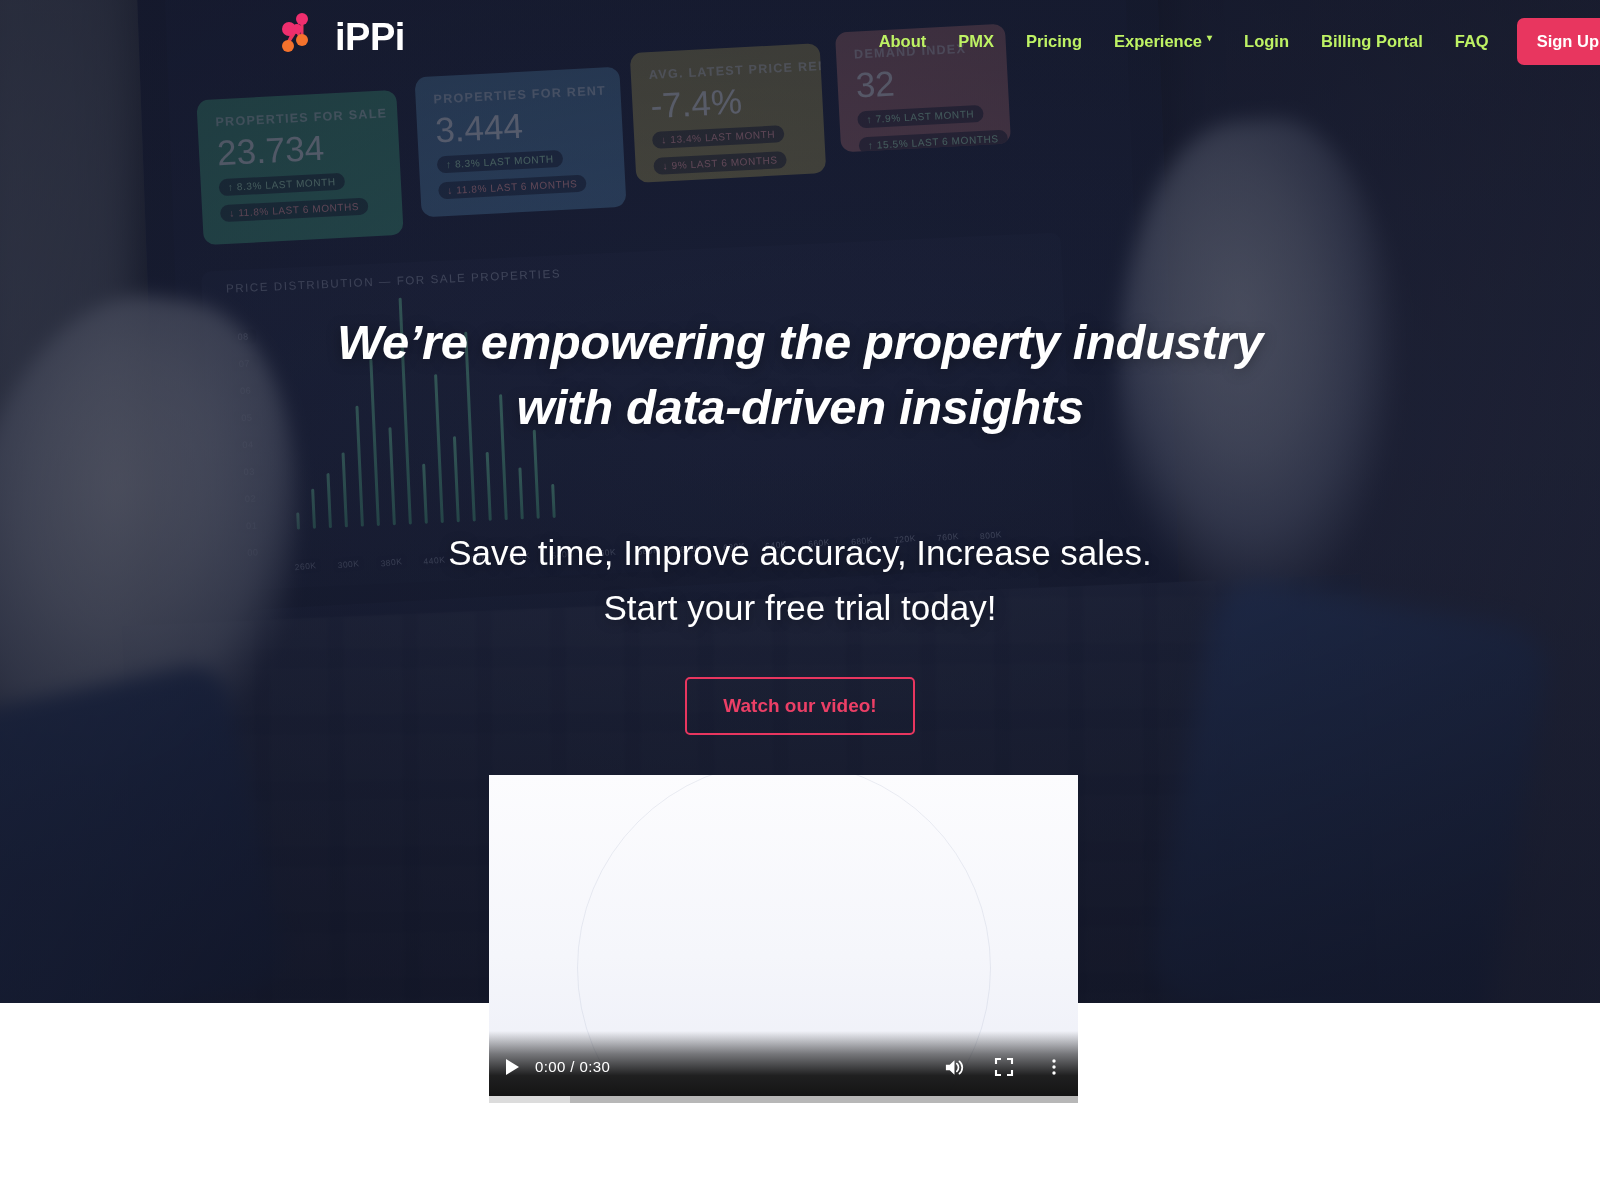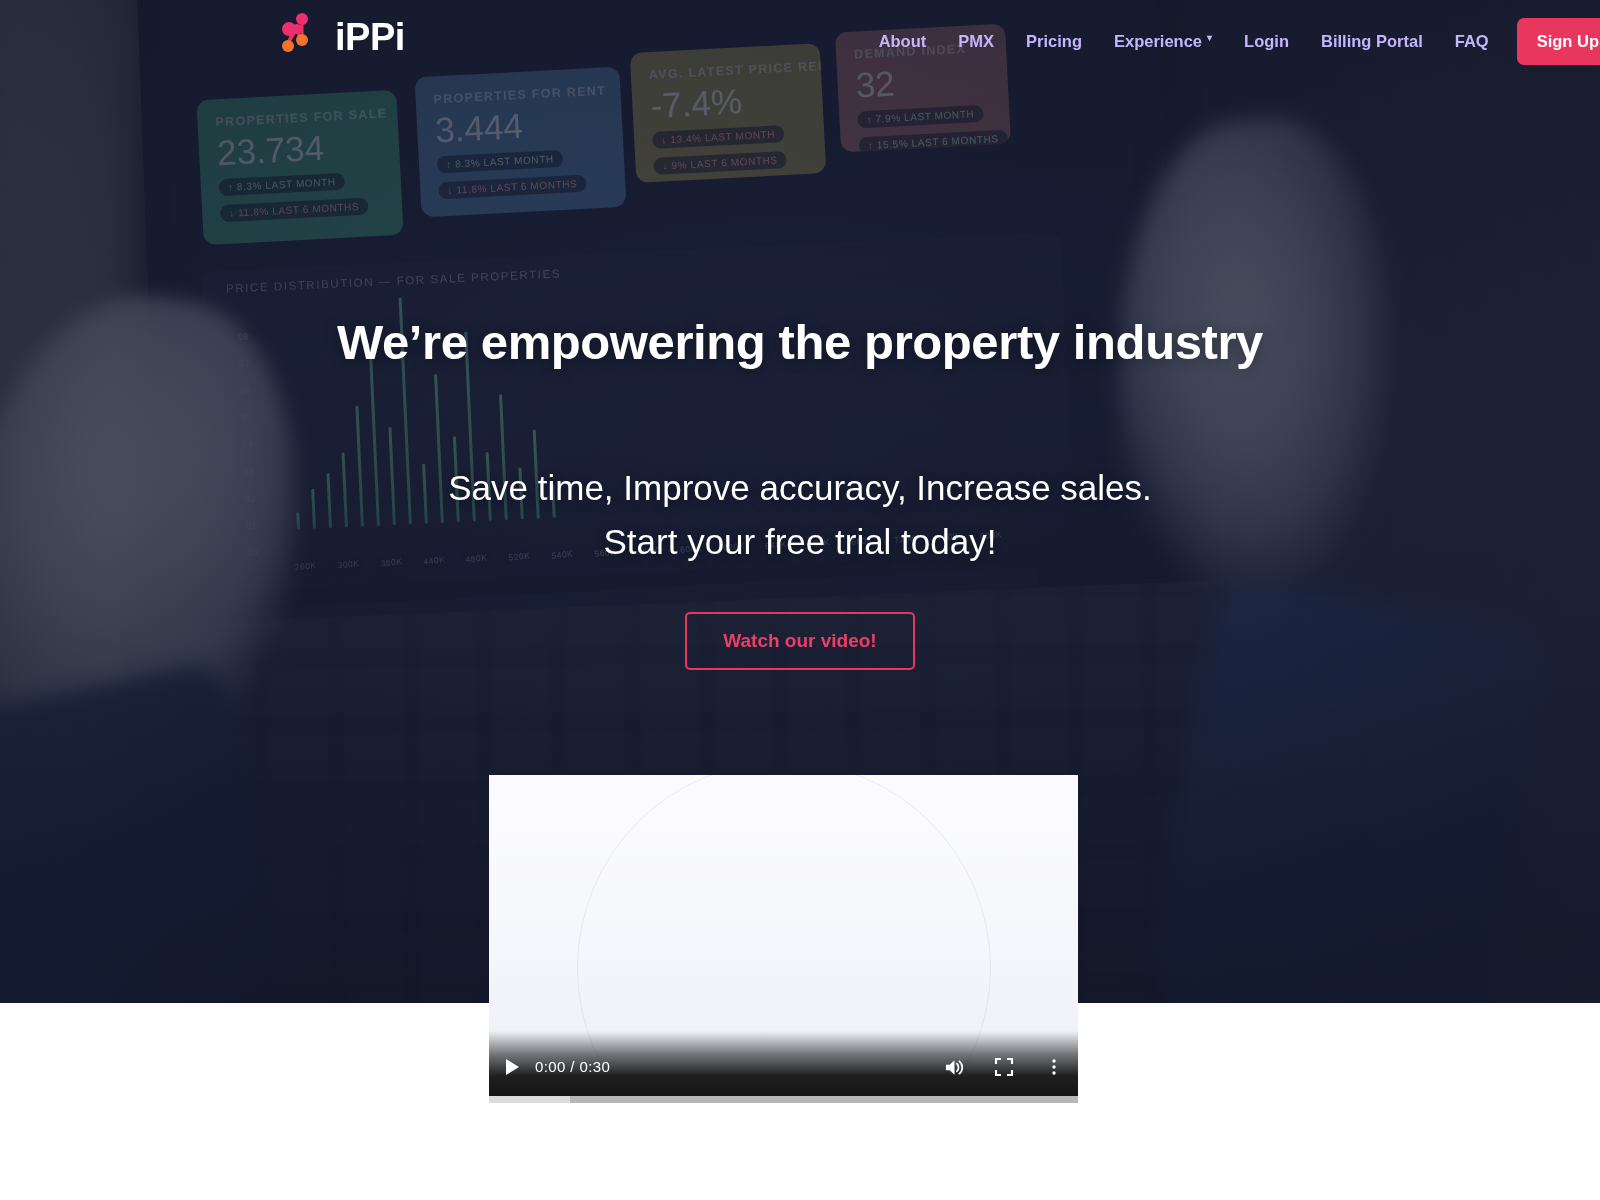--- a/index.html
+++ b/index.html
@@ -110,34 +110,34 @@
 
   
   .navbar { position:absolute; left:0; top:0; width:1600px; height:82px;
             display:flex; align-items:center; z-index:30;margin-left:41px; }
   .brand { position:absolute; left:228px; top:6px; display:flex; align-items:center; gap:4px; }
   .brand-logo { width:62px; height:62px; position:relative; }
   .brand-name { font-size:38px; font-weight:700; color:#ffffff; letter-spacing:-.5px;
                 line-height:1; }
   .nav-links { position:absolute; right:22px; top:0; height:82px;
                display:flex; align-items:center; gap:0; }
-  .nav-link { color:#c4b5fd; font-size:16.5px; font-weight:600; text-decoration:none;
+  .nav-link { color:#bef264; font-size:16.5px; font-weight:600; text-decoration:none;
               padding:10px 16px; white-space:nowrap; cursor:pointer;
               display:flex; gap:5px; }
   .caret { font-size:10px; line-height:1; position:relative; top:1px; }
   .btn-signup { background:#e8365f; color:#fff; font-size:16.5px; font-weight:600;
                 padding:14px 20px; border-radius:7px; border:none; cursor:pointer;
                 margin-left:12px; white-space:nowrap;
                 font-family:"Liberation Sans", sans-serif; }
 
   
   .hero-content { position:absolute; left:0; top:0; width:1600px; z-index:20;
                   text-align:center; color:#fff; }
   .headline { margin-top:310px; font-size:49px; font-weight:700; line-height:1.33;
-              letter-spacing:-.4px; text-shadow:0 2px 14px rgba(0,0,0,.35); }
+              letter-spacing:-.4px; text-shadow:0 2px 14px rgba(0,0,0,.35);font-style:italic; }
   .subhead { margin-top:86px; font-size:35px; font-weight:400; line-height:1.55;
              text-shadow:0 2px 12px rgba(0,0,0,.35); }
   .btn-video { margin-top:42px; display:inline-block; background:transparent;
                border:2px solid #e8365f; color:#ec3f66; font-size:19px; font-weight:700;
                padding:16px 36px; border-radius:5px; cursor:pointer;
                font-family:"Liberation Sans", sans-serif; }
 
   
   .video-wrap { position:absolute; left:489px; top:775px; width:589px; height:328px;
                 z-index:40; background:#fff; overflow:hidden; }
@@ -314,20 +314,21 @@
         <a class="nav-link">
           <span>FAQ</span>
           </a>
         <button class="btn-signup">Sign Up</button>
       </div>
     </div>
 
     <div class="hero-content">
       <div class="headline">
         <div>We’re empowering the property industry</div>
+        <div>with data-driven insights</div>
       </div>
       <div class="subhead">
         <div>Save time, Improve accuracy, Increase sales.</div>
         <div>Start your free trial today!</div>
       </div>
       <button class="btn-video">Watch our video!</button>
     </div>
   </div>
 
   <div class="below"></div>

